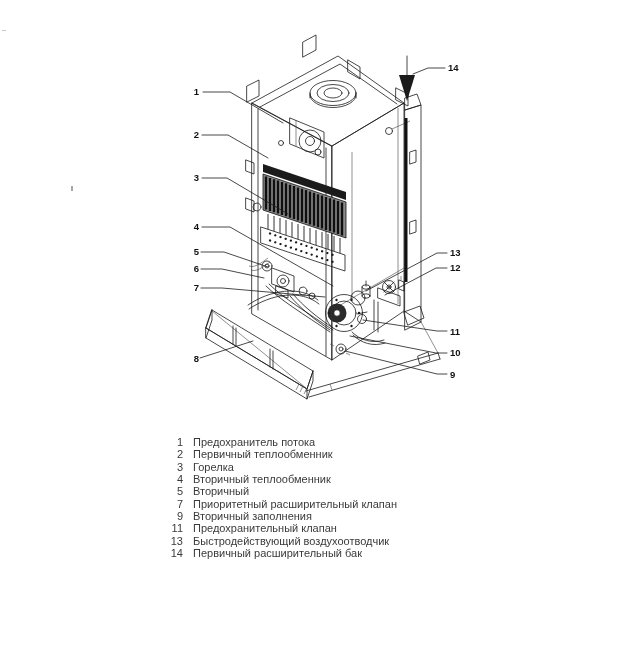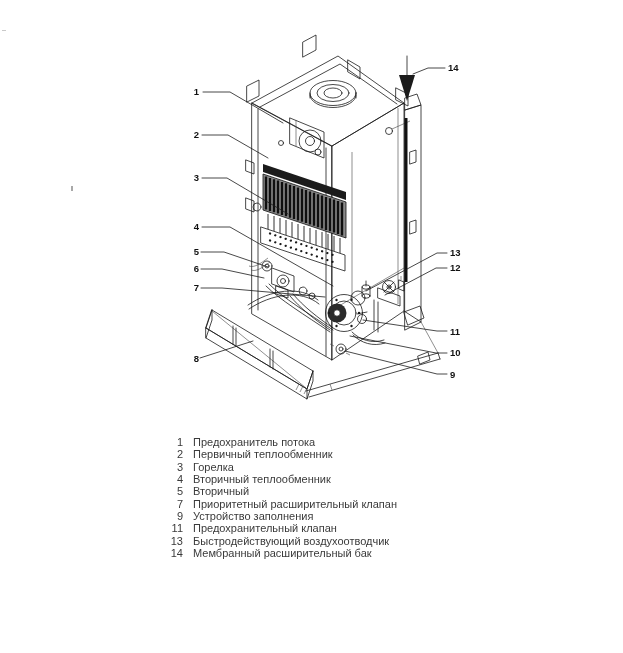--- a/index.html
+++ b/index.html
@@ -225,19 +225,19 @@
     </g>
   </svg>
 
   <div class="legend">
     <div class="lrow"><span class="lnum">1</span><span class="ltext">Предохранитель потока</span></div>
     <div class="lrow"><span class="lnum">2</span><span class="ltext">Первичный теплообменник</span></div>
     <div class="lrow"><span class="lnum">3</span><span class="ltext">Горелка</span></div>
     <div class="lrow"><span class="lnum">4</span><span class="ltext">Вторичный теплообменник</span></div>
     <div class="lrow"><span class="lnum">5</span><span class="ltext">Вторичный</span></div>
     <div class="lrow"><span class="lnum">7</span><span class="ltext">Приоритетный расширительный клапан</span></div>
-    <div class="lrow"><span class="lnum">9</span><span class="ltext">Устройство заполнения</span></div>
+    <div class="lrow"><span class="lnum">9</span><span class="ltext">Вторичный заполнения</span></div>
     <div class="lrow"><span class="lnum">11</span><span class="ltext">Предохранительный клапан</span></div>
     <div class="lrow"><span class="lnum">13</span><span class="ltext">Быстродействующий воздухоотводчик</span></div>
-    <div class="lrow"><span class="lnum">14</span><span class="ltext">Мембранный расширительный бак</span></div>
+    <div class="lrow"><span class="lnum">14</span><span class="ltext">Первичный расширительный бак</span></div>
   </div>
 
 </div>
 
 </body></html>

